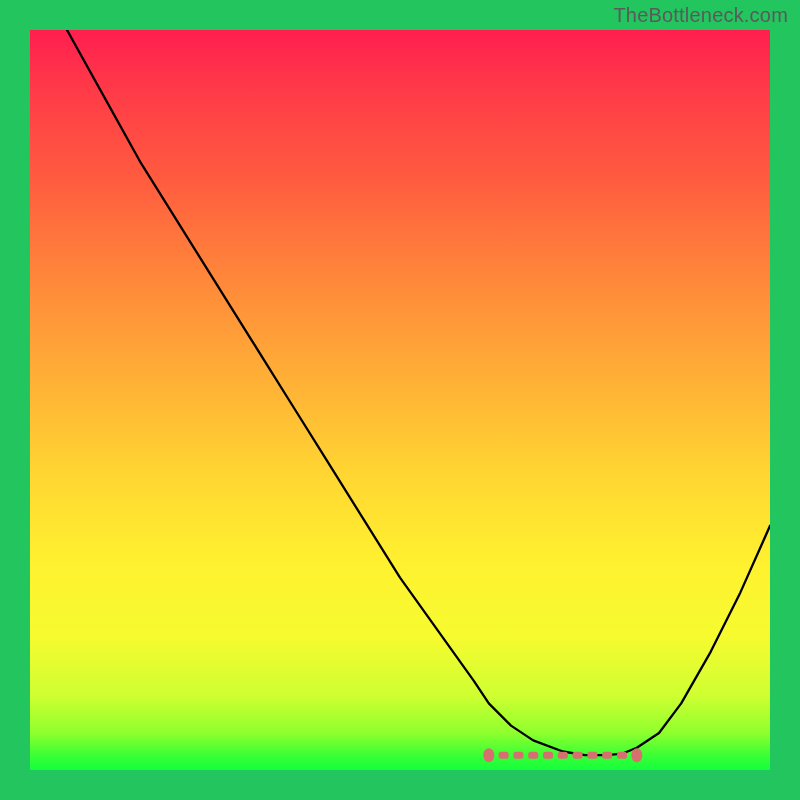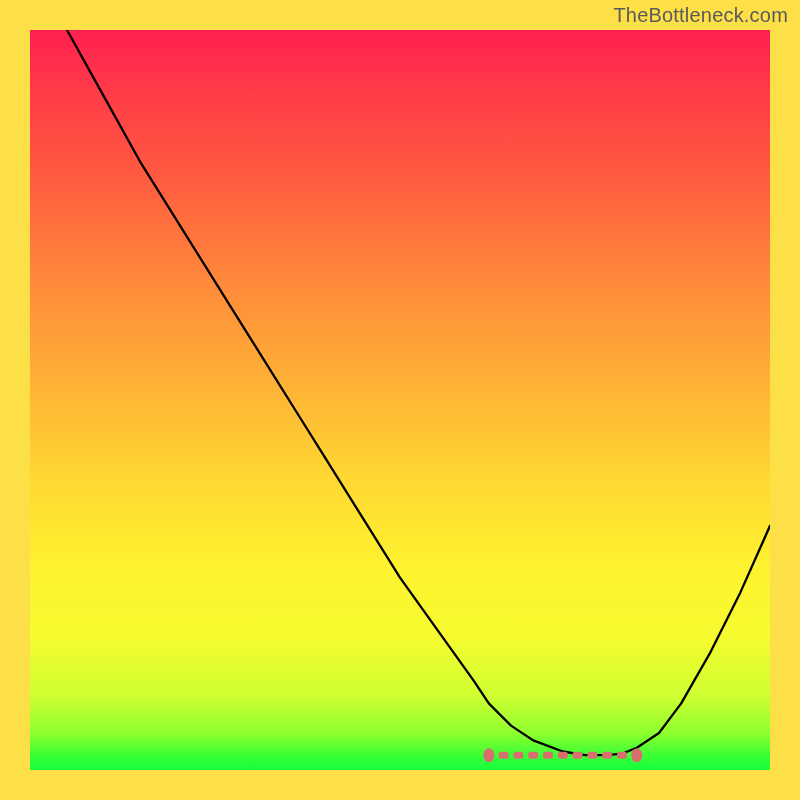--- a/index.html
+++ b/index.html
@@ -8,21 +8,21 @@
     width: 800px;
     height: 800px;
     background: #000;
     overflow: hidden;
     font-family: Arial, Helvetica, sans-serif;
   }
   .frame {
     position: relative;
     width: 800px;
     height: 800px;
-    background: #fde047;
+    background: #22c55e;
   }
   .watermark {
     position: absolute;
     top: 4px;
     right: 12px;
     color: #5a5a5a;
     font-size: 20px;
     font-weight: 500;
     letter-spacing: 0.2px;
     z-index: 10;

